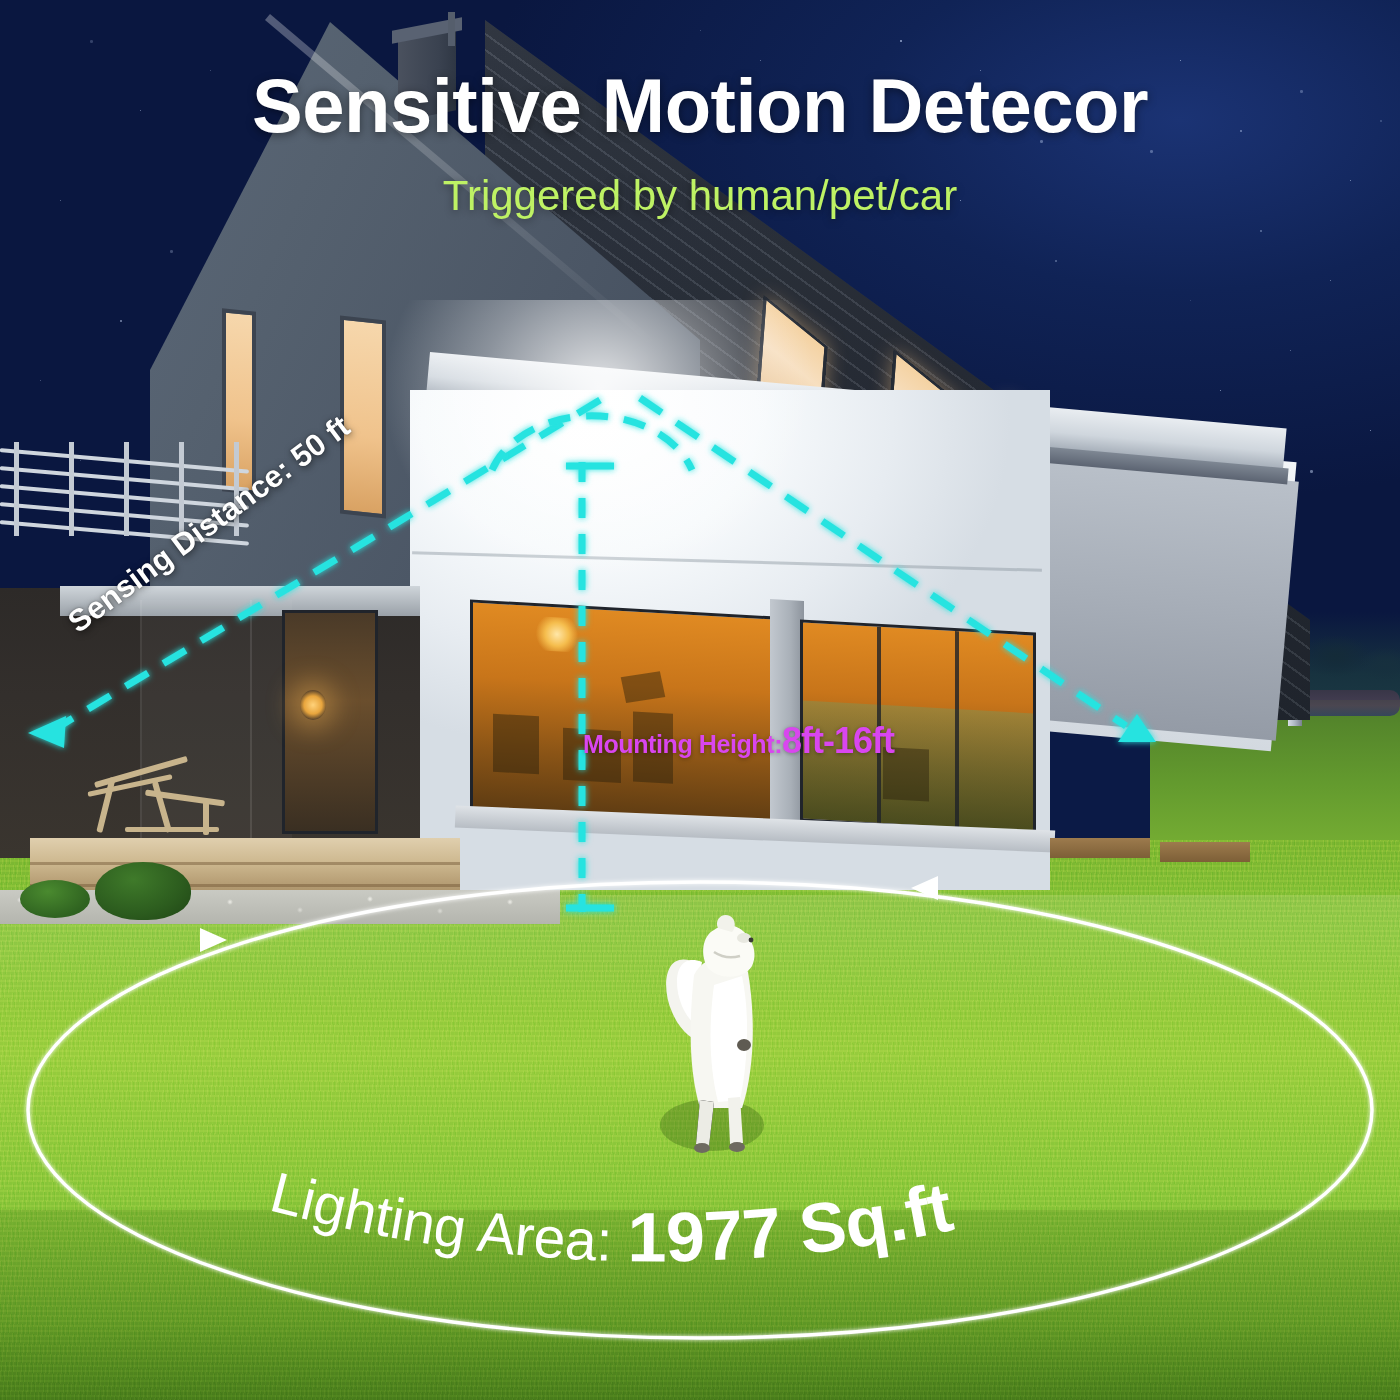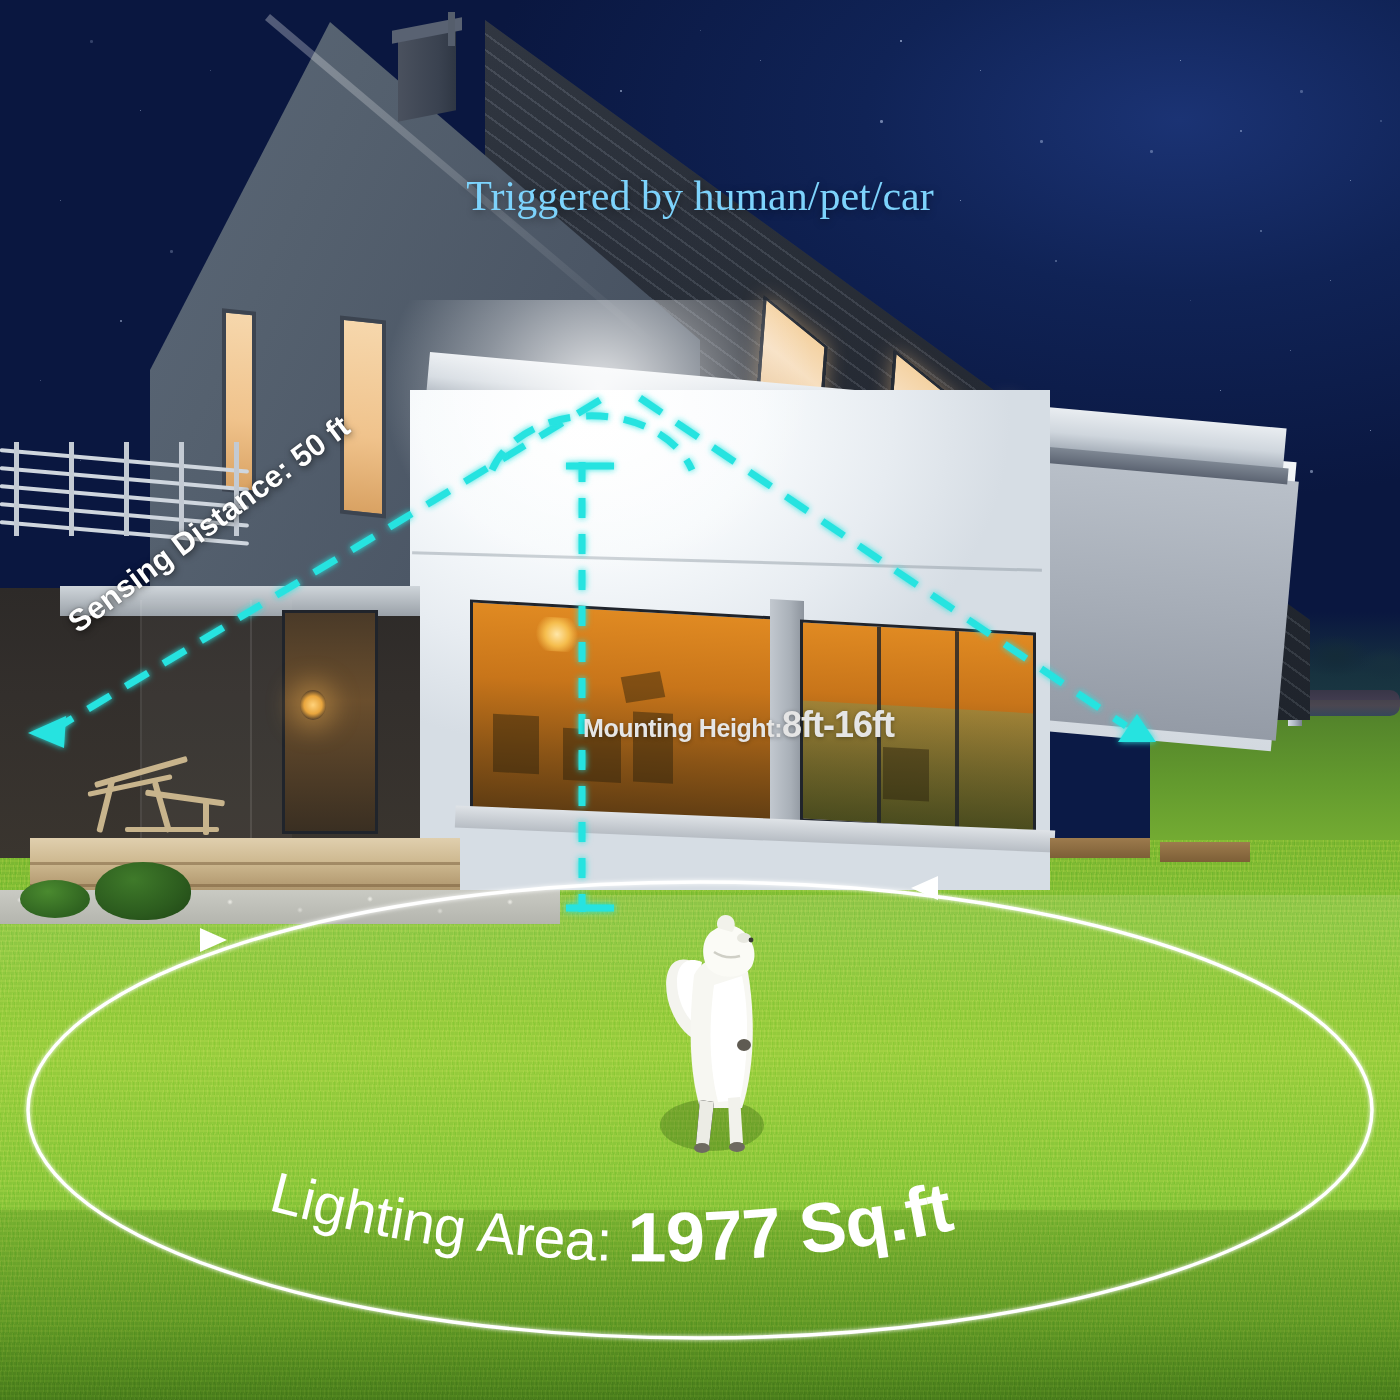--- a/index.html
+++ b/index.html
@@ -263,39 +263,39 @@
 
   
   .title{
     position:absolute;left:0;top:62px;width:1400px;text-align:center;
     font-size:76px;font-weight:bold;color:#fff;letter-spacing:-.5px;
     font-family:"Liberation Sans",sans-serif;
     text-shadow:0 2px 10px rgba(0,0,0,.45);
   }
   .subtitle{
     position:absolute;left:0;top:172px;width:1400px;text-align:center;
-    font-size:42px;color:#7dd3fc;font-family:Liberation Serif, serif;
+    font-size:42px;color:#bef264;font-family:Liberation Sans, sans-serif;
     text-shadow:0 2px 8px rgba(0,0,0,.40);
   }
 
   .lbl-distance{
     position:absolute;left:72px;top:608px;
     transform:rotate(-36.5deg);transform-origin:0 50%;
     font-size:31px;font-weight:bold;color:#fff;white-space:nowrap;
     text-shadow:0 2px 7px rgba(0,0,0,.55),0 0 2px rgba(0,0,0,.4);
   }
   .badge-angle{
     position:absolute;left:620px;top:549px;
     background:linear-gradient(180deg,#1b3f7d 0%,#113366 55%,#0c2a56 100%);
     color:#fff;font-size:25px;padding:5px 12px 7px 12px;border-radius:9px;
     box-shadow:0 2px 7px rgba(0,0,0,.4);white-space:nowrap;
   }
   .lbl-height{
-    position:absolute;left:583px;top:704px;white-space:nowrap;
-    color:#e5e5e5;font-weight:bold;
+    position:absolute;left:583px;top:720px;white-space:nowrap;
+    color:#d946ef;font-weight:bold;
     text-shadow:0 1px 4px rgba(0,0,0,.35);
   }
   .lbl-height .small{font-size:25px;letter-spacing:-.4px;}
   .lbl-height .big{font-size:36px;letter-spacing:-1px;}
 
   .lighting-svg{position:absolute;left:0;top:0;width:1400px;height:1400px;}
   .lighting-text{
     fill:#ffffff;font-family:"Liberation Sans",sans-serif;
   }
 </style>
@@ -509,20 +509,21 @@
 
       <g filter="url(#wglow)">
         <ellipse cx="700" cy="1110" rx="672" ry="228" fill="none" stroke="#ffffff" stroke-width="3.4"></ellipse>
       </g>
 
       <polygon points="200,928 227,940 200,952" fill="#ffffff"></polygon>
       <polygon points="938,876 911,888 938,900" fill="#ffffff"></polygon>
     </svg>
   </div>
 
+  <div class="title">Sensitive Motion Detecor</div>
   <div class="subtitle">Triggered by human/pet/car</div>
 
   <div class="lbl-distance">Sensing Distance: 50 ft</div>
 
 
   <div class="lbl-height">
     <span class="small">Mounting Height:</span><span class="big">8ft-16ft</span>
   </div>
 
   <svg class="lighting-svg">

